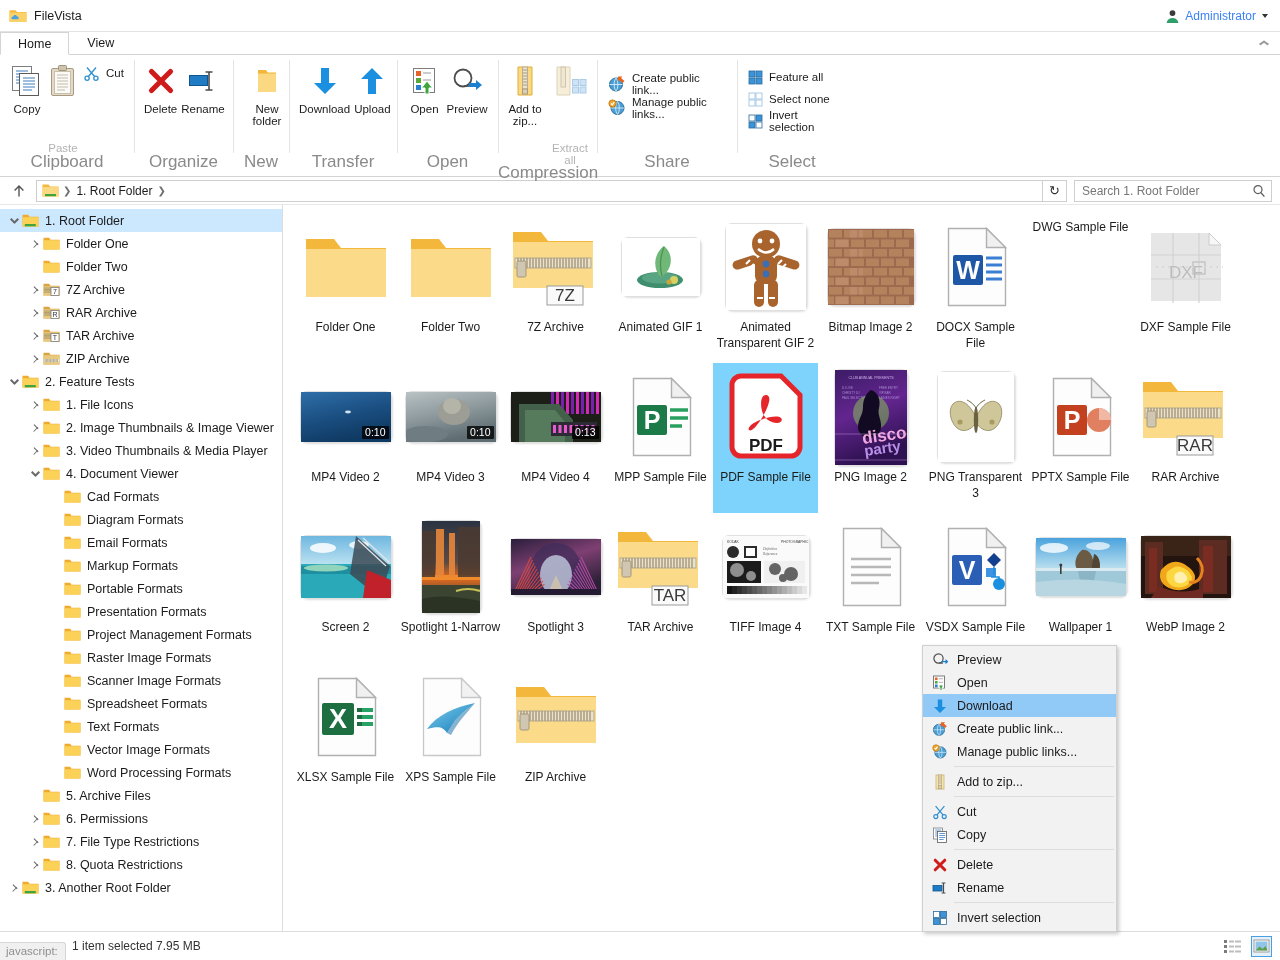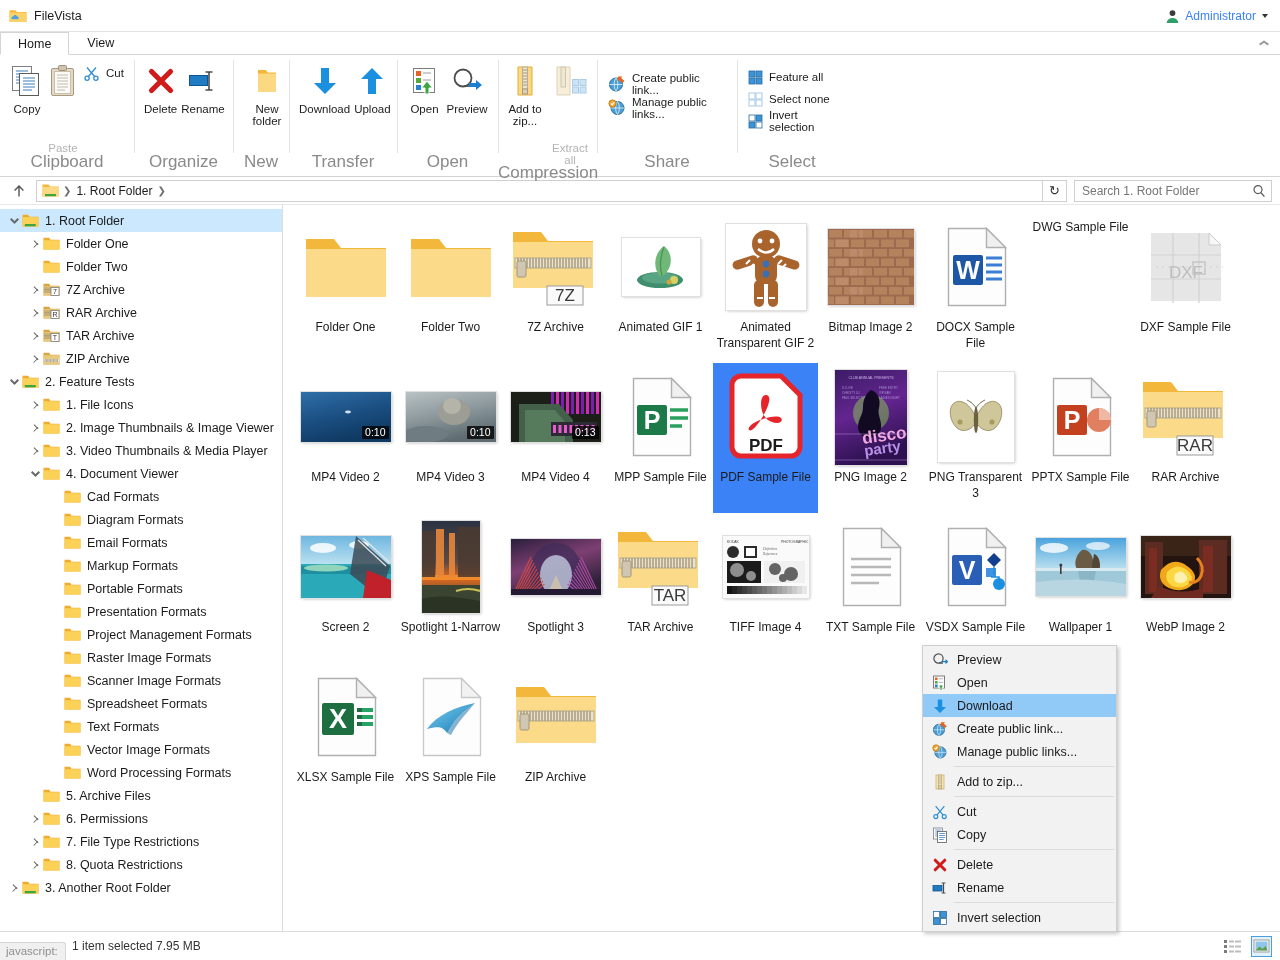--- a/index.html
+++ b/index.html
@@ -166,27 +166,27 @@
   .content {
     flex: 1; background: #ffffff; position: relative; overflow: hidden;
     padding: 8px 0 0 10px;
   }
   .grid { display: flex; flex-wrap: wrap; align-content: flex-start; }
   .tile {
     width: 105px; height: 150px;
     display: flex; flex-direction: column; align-items: center;
     padding-top: 4px; cursor: default;
   }
-  .tile.selected { background: #3b82f6; }
+  .tile.selected { background: #7dd3fc; }
   .thumbwrap { height: 100px; width: 100px; display: flex; align-items: center; justify-content: center; }
   .tname {
     font-size: 12px; color: #1b1b1b; text-align: center; line-height: 16px;
     width: 100px; word-wrap: break-word; margin-top: 2px;
   }
-  .photo { box-shadow: 0 0 0 1px #e0e0e0, 1px 1px 3px rgba(0,0,0,.28); position: relative; }
+  .photo { box-shadow: 0 0 0 1px #e0e0e0, 1px 1px 3px rgba(0,0,0,.28); position: relative; border-radius: 6px; }
   .dur {
     position: absolute; right: 2px; bottom: 3px;
     background: rgba(0,0,0,.78); color: #fff; font-size: 10.5px;
     padding: 0 3px; line-height: 13px; border-radius: 1px;
   }
 
   
   .ctxmenu {
     position: absolute; left: 922px; top: 440px; width: 195px;
     background: #f2f2f2; border: 1px solid #cfcfcf;

